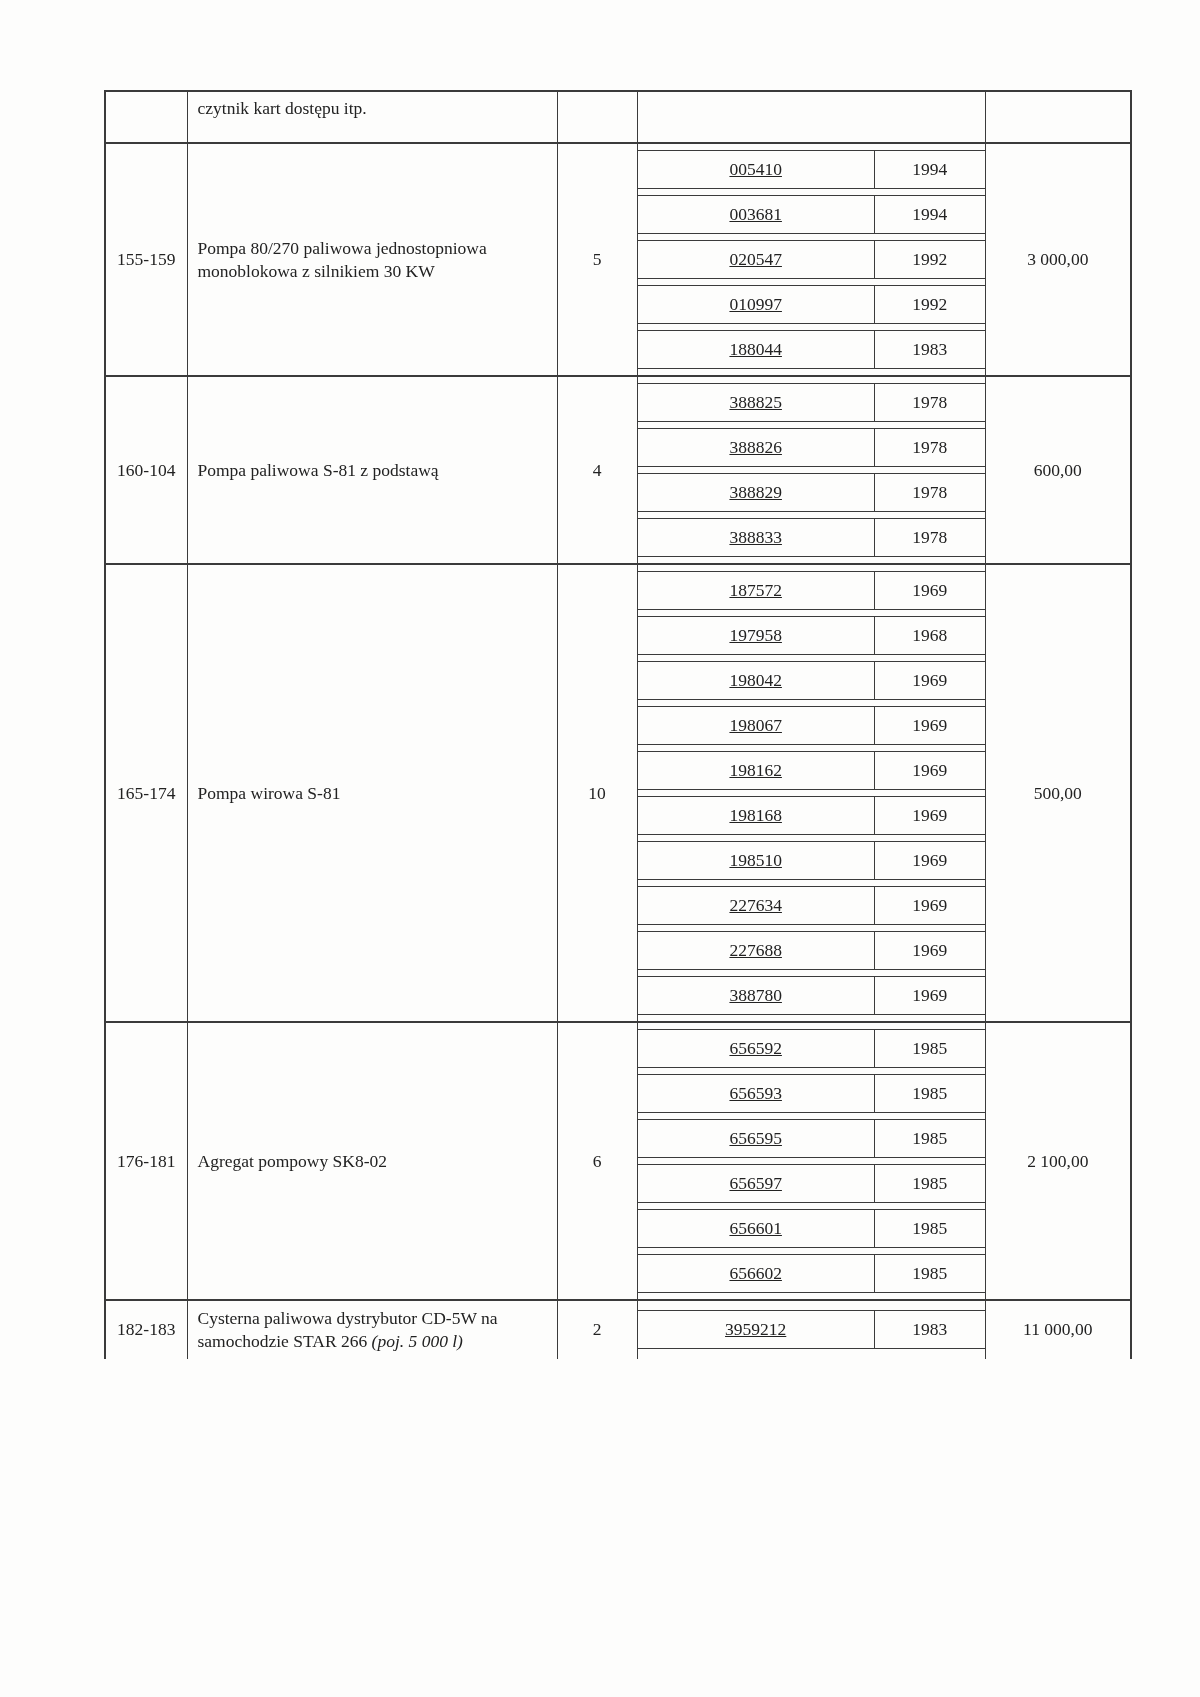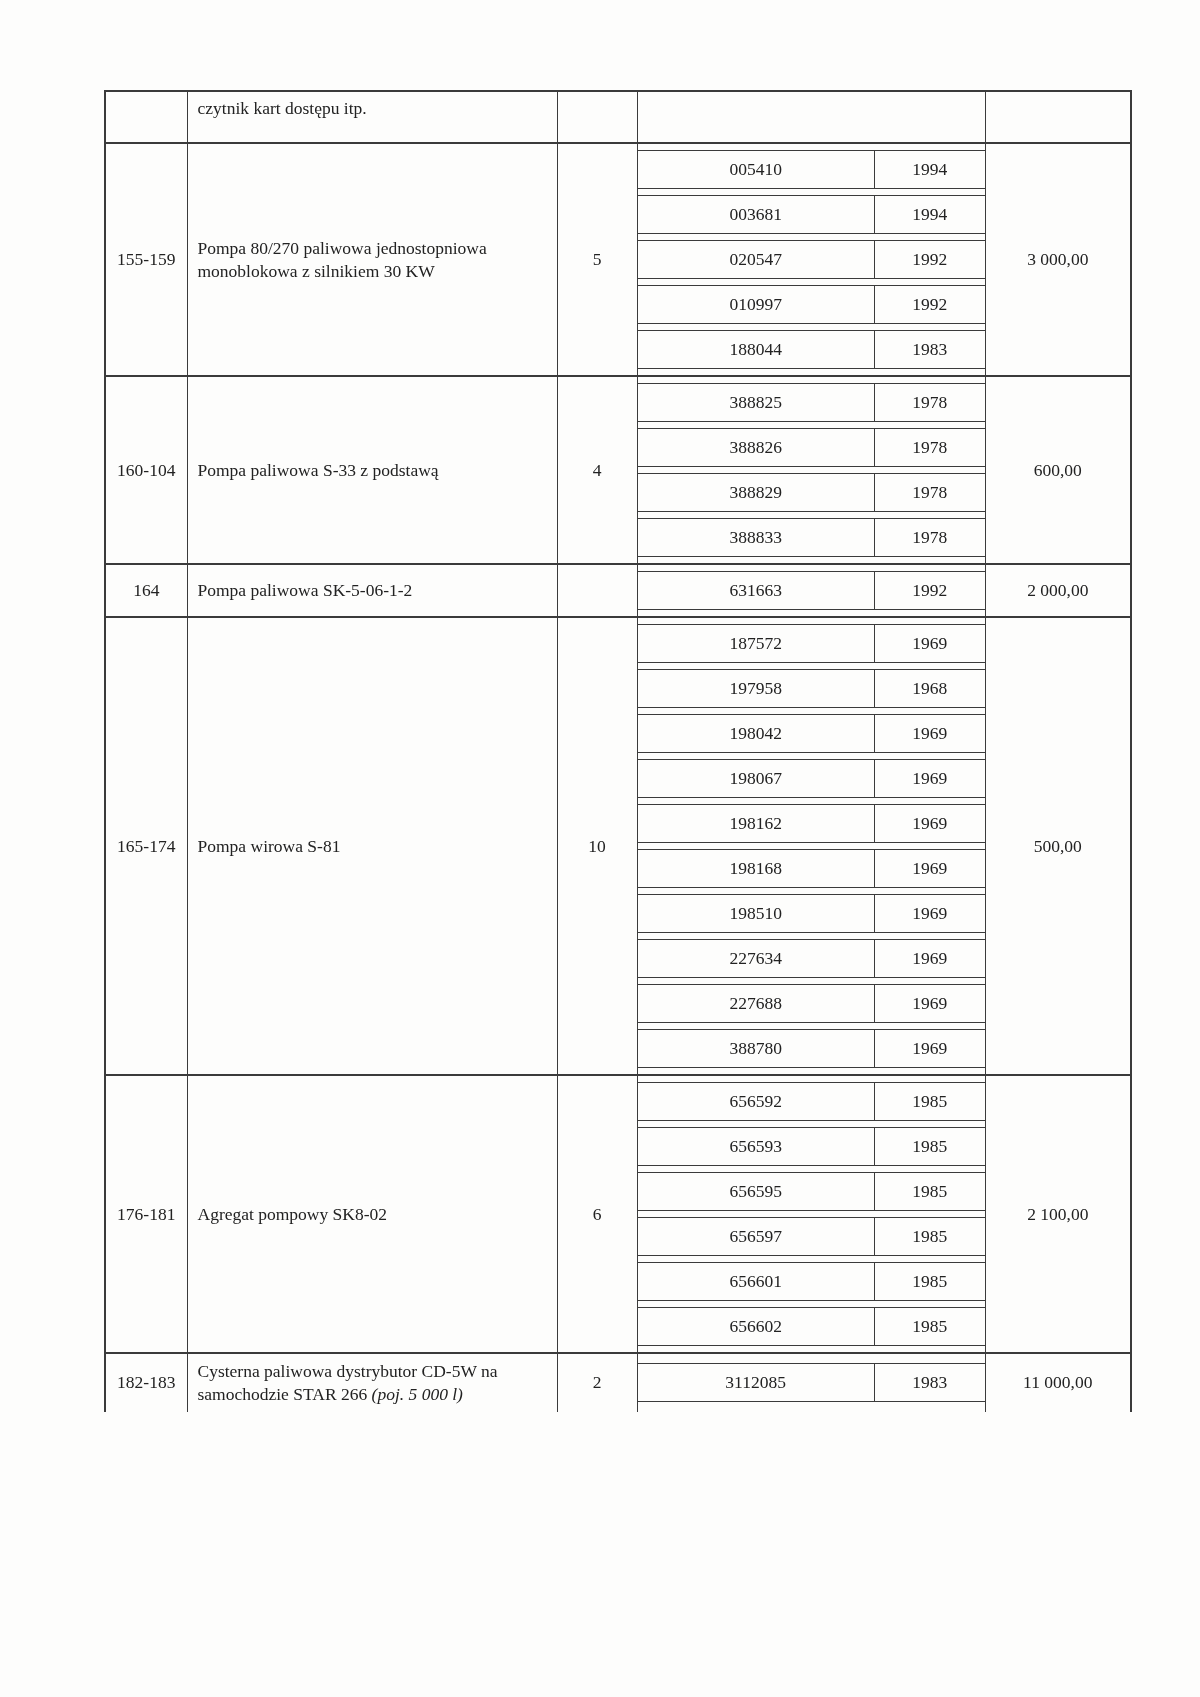--- a/index.html
+++ b/index.html
@@ -57,20 +57,21 @@
     margin: 6px 0;
     border-top: 1.5px solid #3b3b3b;
     border-bottom: 1.5px solid #3b3b3b;
     box-sizing: border-box;
   }
   .serial-box {
     width: 68.4%;
     border-right: 1.5px solid #3b3b3b;
     display: flex; align-items: center; justify-content: center;
     box-sizing: border-box;
+    text-decoration: underline;
   }
   .year-box {
     flex: 1;
     display: flex; align-items: center; justify-content: center;
   }
   
   tr.continuation td.desc { vertical-align: top; padding-top: 5px; }
   tr.continuation td.serials { height: 52px; }
   tr.continuation .unit-row.ghost {
     height: 100%; margin: 0;
@@ -131,21 +132,21 @@
               <div class="unit-row">
     <div class="serial-box">188044</div>
     <div class="year-box">1983</div>
   </div>
             </div>
     </td>
     <td class="price">3 000,00</td>
   </tr>
         <tr class="block-row">
     <td class="lp">160-104</td>
-    <td class="desc"><span>Pompa paliwowa S-33 z podstawą</span><span class="italic"></span></td>
+    <td class="desc"><span>Pompa paliwowa S-81 z podstawą</span><span class="italic"></span></td>
     <td class="qty">4</td>
     <td class="serials">
       <div class="unit-list">
               <div class="unit-row">
     <div class="serial-box">388825</div>
     <div class="year-box">1978</div>
   </div>
               <div class="unit-row">
     <div class="serial-box">388826</div>
     <div class="year-box">1978</div>
@@ -154,34 +155,20 @@
     <div class="serial-box">388829</div>
     <div class="year-box">1978</div>
   </div>
               <div class="unit-row">
     <div class="serial-box">388833</div>
     <div class="year-box">1978</div>
   </div>
             </div>
     </td>
     <td class="price">600,00</td>
-  </tr>
-        <tr class="block-row">
-    <td class="lp">164</td>
-    <td class="desc"><span>Pompa paliwowa SK-5-06-1-2</span><span class="italic"></span></td>
-    <td class="qty"></td>
-    <td class="serials">
-      <div class="unit-list">
-              <div class="unit-row">
-    <div class="serial-box">631663</div>
-    <div class="year-box">1992</div>
-  </div>
-            </div>
-    </td>
-    <td class="price">2 000,00</td>
   </tr>
         <tr class="block-row">
     <td class="lp">165-174</td>
     <td class="desc"><span>Pompa wirowa S-81</span><span class="italic"></span></td>
     <td class="qty">10</td>
     <td class="serials">
       <div class="unit-list">
               <div class="unit-row">
     <div class="serial-box">187572</div>
     <div class="year-box">1969</div>
@@ -260,21 +247,21 @@
     </td>
     <td class="price">2 100,00</td>
   </tr>
         <tr class="block-row last">
     <td class="lp">182-183</td>
     <td class="desc"><span>Cysterna paliwowa dystrybutor CD-5W na samochodzie STAR 266 </span><span class="italic">(poj. 5 000 l)</span></td>
     <td class="qty">2</td>
     <td class="serials">
       <div class="unit-list">
               <div class="unit-row">
-    <div class="serial-box">3112085</div>
+    <div class="serial-box">3959212</div>
     <div class="year-box">1983</div>
   </div>
             </div>
     </td>
     <td class="price">11 000,00</td>
   </tr>
       </tbody>
   </table>
 </div>
 

